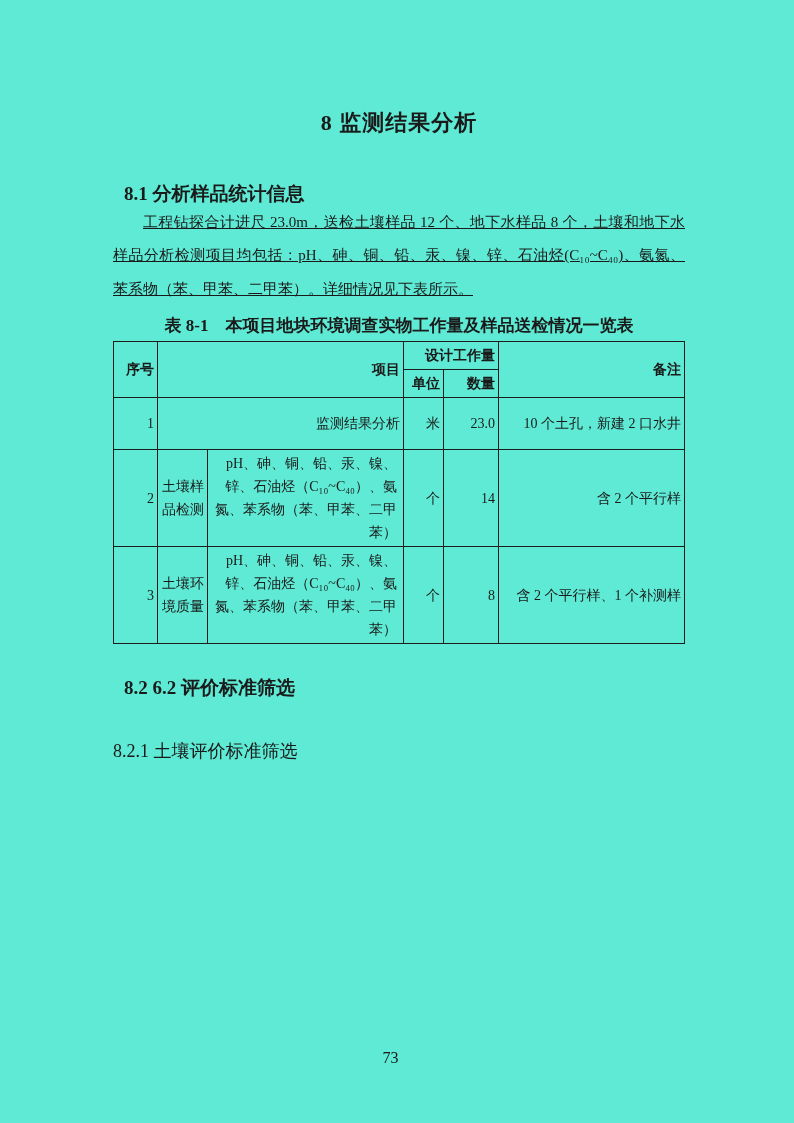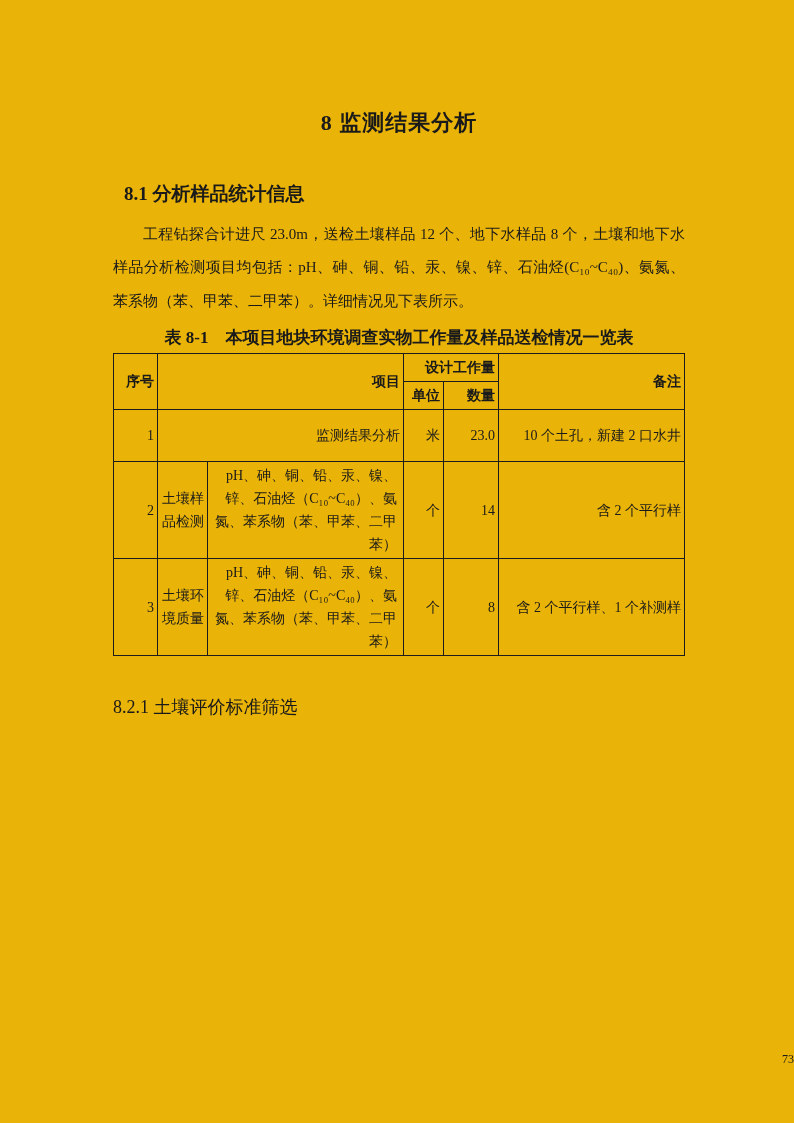--- a/index.html
+++ b/index.html
@@ -2,21 +2,21 @@
 <html><head>
 <meta charset="utf-8">
 <style>
   * { margin: 0; padding: 0; box-sizing: border-box; }
   html, body { background: #ffffff; }
   .page {
     position: relative;
     width: 794px;
     height: 1123px;
     margin: 0 auto;
-    background: #eab308;
+    background: #5eead4;
     color: #1a1a1a;
     font-family: "Liberation Serif", "DejaVu Serif", serif;
     overflow: hidden;
   }
   .content { padding: 108px 109px 0 113px; }
 
   .chapter-title {
     font-size: 22px;
     font-weight: bold;
     text-align: center;
@@ -36,21 +36,21 @@
     margin-top: 40px;
     line-height: 23px;
   }
   .body-para {
     font-size: 15px;
     line-height: 33.4px;
     text-align: justify;
     text-indent: 2em;
     margin-top: 13px;
   }
-  .body-para.follow { margin-top: 12px; }
+  .body-para.follow { margin-top: 0; text-decoration: underline; }
 
   .table-caption {
     font-size: 17px;
     font-weight: bold;
     text-align: center;
     margin-top: 11px;
     line-height: 18px;
   }
   table.data-table {
     width: 100%;
@@ -68,24 +68,24 @@
   }
   .data-table th { font-weight: bold; }
   .data-table thead tr { height: 24px; }
   .data-table tr.row-tall td { height: 52px; }
   .data-table td.detail-cell { padding: 2px 6px; }
 
   .heading-after-table { margin-top: 32px; }
 
   .page-number {
     position: absolute;
-    left: 0; right: 0;
+    left: 0; right: 13px;
     bottom: 56px;
-    text-align: right;
-    font-size: 12px;
+    text-align: center;
+    font-size: 16px;
     color: #1a1a1a;
   }
 </style>
 </head>
 <body>
 
 <div class="page">
   <div class="content">
 
     <h1 class="chapter-title">8 监测结果分析</h1>
@@ -137,20 +137,21 @@
           <td>3</td>
           <td>土壤环境质量</td>
           <td class="detail-cell">pH、砷、铜、铅、汞、镍、锌、石油烃（C₁₀~C₄₀）、氨氮、苯系物（苯、甲苯、二甲苯）</td>
           <td>个</td>
           <td>8</td>
           <td>含 2 个平行样、1 个补测样</td>
         </tr>
       </tbody>
     </table>
 
+    <h2 class="section-heading heading-after-table">8.2 6.2 评价标准筛选</h2>
 
     <h3 class="sub-heading">8.2.1 土壤评价标准筛选</h3>
 
 
   </div>
 
   <div class="page-number">73</div>
 </div>
 
 </body></html>

